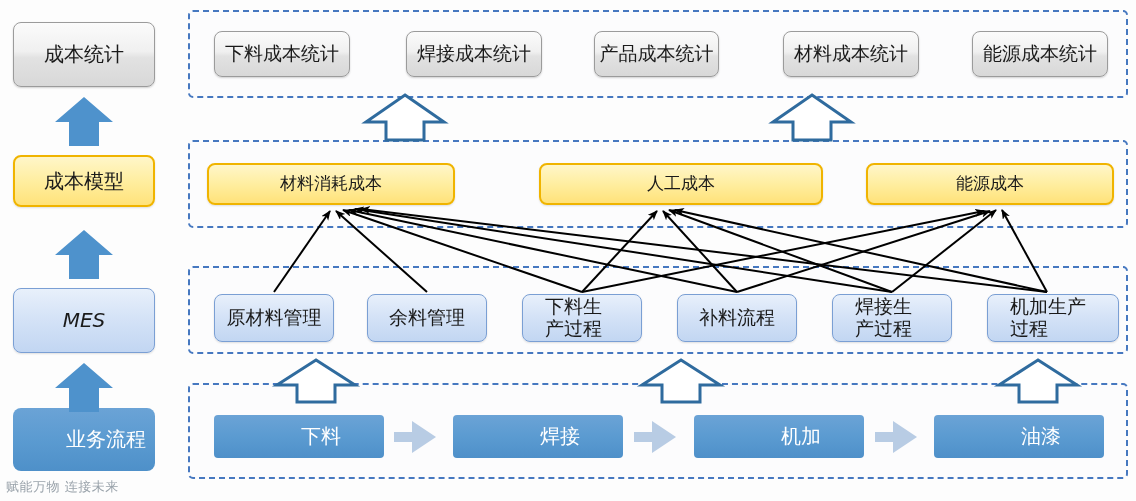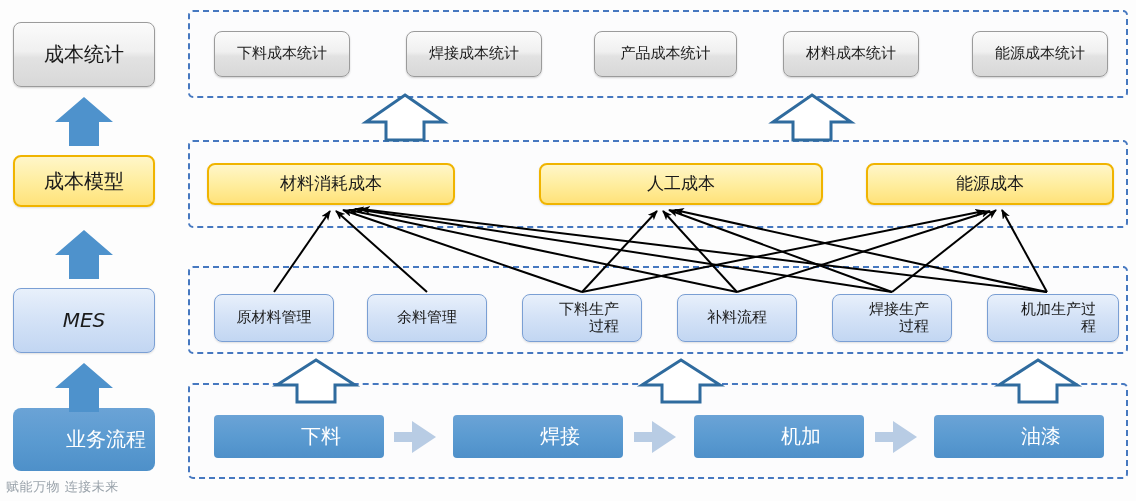--- a/index.html
+++ b/index.html
@@ -16,21 +16,21 @@
     position: absolute;
     border: 2px dashed #4678C0;
     border-radius: 5px;
     background: rgba(252,252,253,0.55);
   }
 
   
   .node {
     position: absolute;
     display: flex; align-items: center; justify-content: center;
-    text-align: right;
+    text-align: left;
     border-radius: 8px;
     line-height: 1.15;
   }
 
   
   .node.gray {
     background: linear-gradient(to bottom, #fbfbfb 0%, #f0f0f0 45%, #e2e2e2 55%, #d8d8d8 100%);
     border: 1px solid #9b9b9b;
     color: #1a1a1a;
     box-shadow: 0 1px 2px rgba(0,0,0,0.18);
@@ -53,21 +53,21 @@
   .node.blue {
     background: linear-gradient(to bottom, #6ba3d6 0%, #5b9bd1 50%, #4e90c9 100%);
     border: none;
     color: #ffffff;
     border-radius: 4px;
     padding-left: 44px;
   }
 
   .fs20 { font-size: 20px; }
   .fs17 { font-size: 17px; }
-  .fs15 { font-size: 15px; }
+  .fs15 { font-size: 19px; }
 
   .watermark {
     position: absolute;
     left: 6px; top: 478px;
     font-size: 13px;
     color: #9aa3ab;
     letter-spacing: 0.5px;
     white-space: nowrap;
   }
 
@@ -99,21 +99,21 @@
   </div>
 
   <div class="group" style="left:188px; top:10px; width:940px; height:88px;"></div>
 
   <div class="node gray fs15" style="left:214px; top:31px; width:136px; height:46px;">
     <span>下料成本统计</span>
   </div>
   <div class="node gray fs15" style="left:406px; top:31px; width:136px; height:46px;">
     <span>焊接成本统计</span>
   </div>
-  <div class="node gray fs15" style="left:594px; top:31px; width:143px; height:46px;">
+  <div class="node gray fs15" style="left:594px; top:31px; width:125px; height:46px;">
     <span>产品成本统计</span>
   </div>
   <div class="node gray fs15" style="left:783px; top:31px; width:136px; height:46px;">
     <span>材料成本统计</span>
   </div>
   <div class="node gray fs15" style="left:972px; top:31px; width:136px; height:46px;">
     <span>能源成本统计</span>
   </div>
 
   <div class="group" style="left:188px; top:140px; width:940px; height:88px;"></div>

